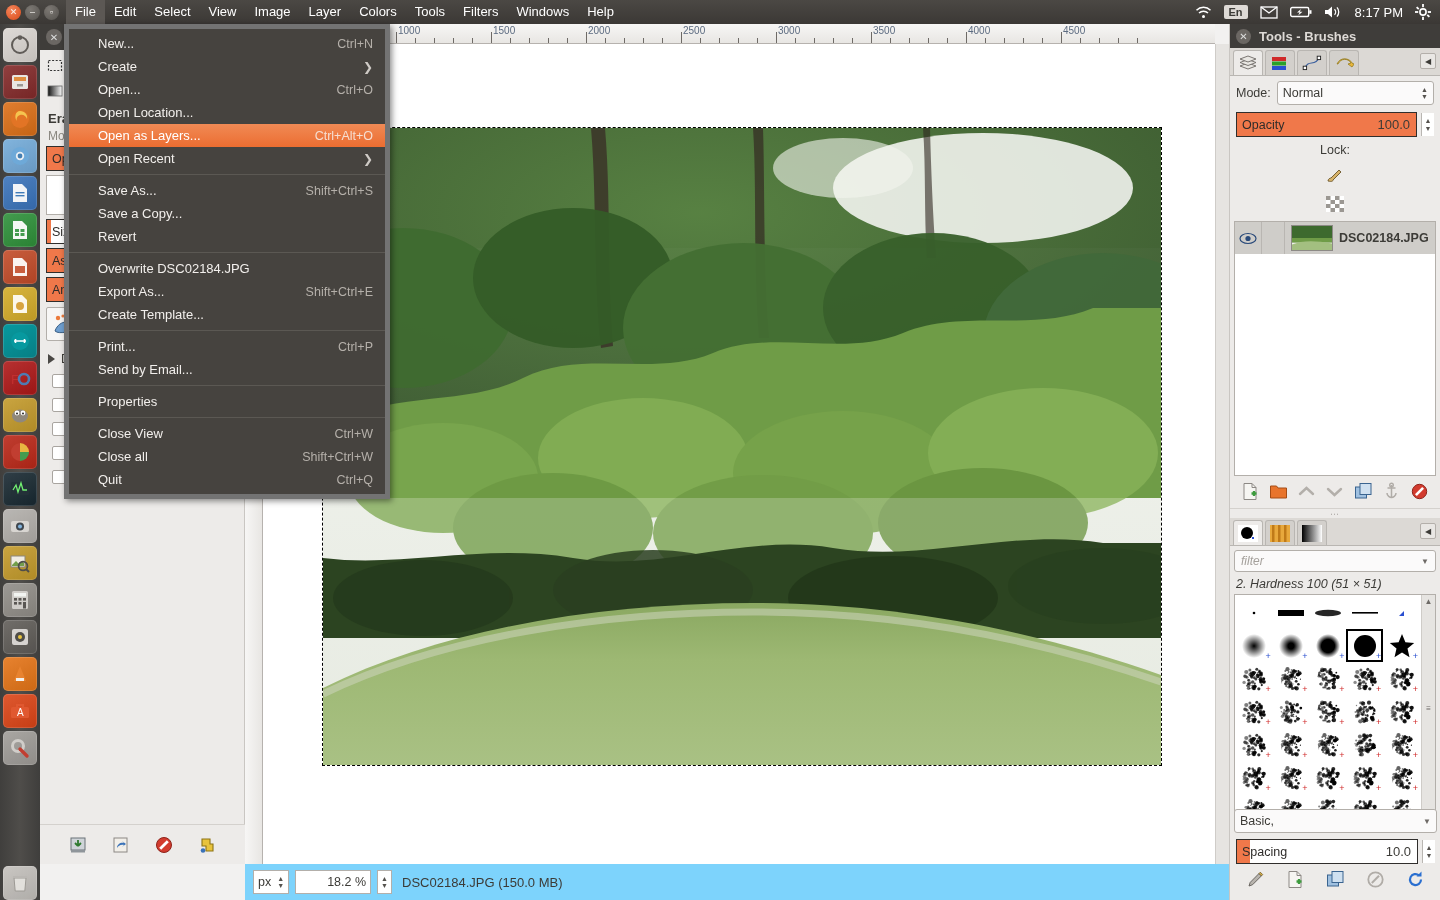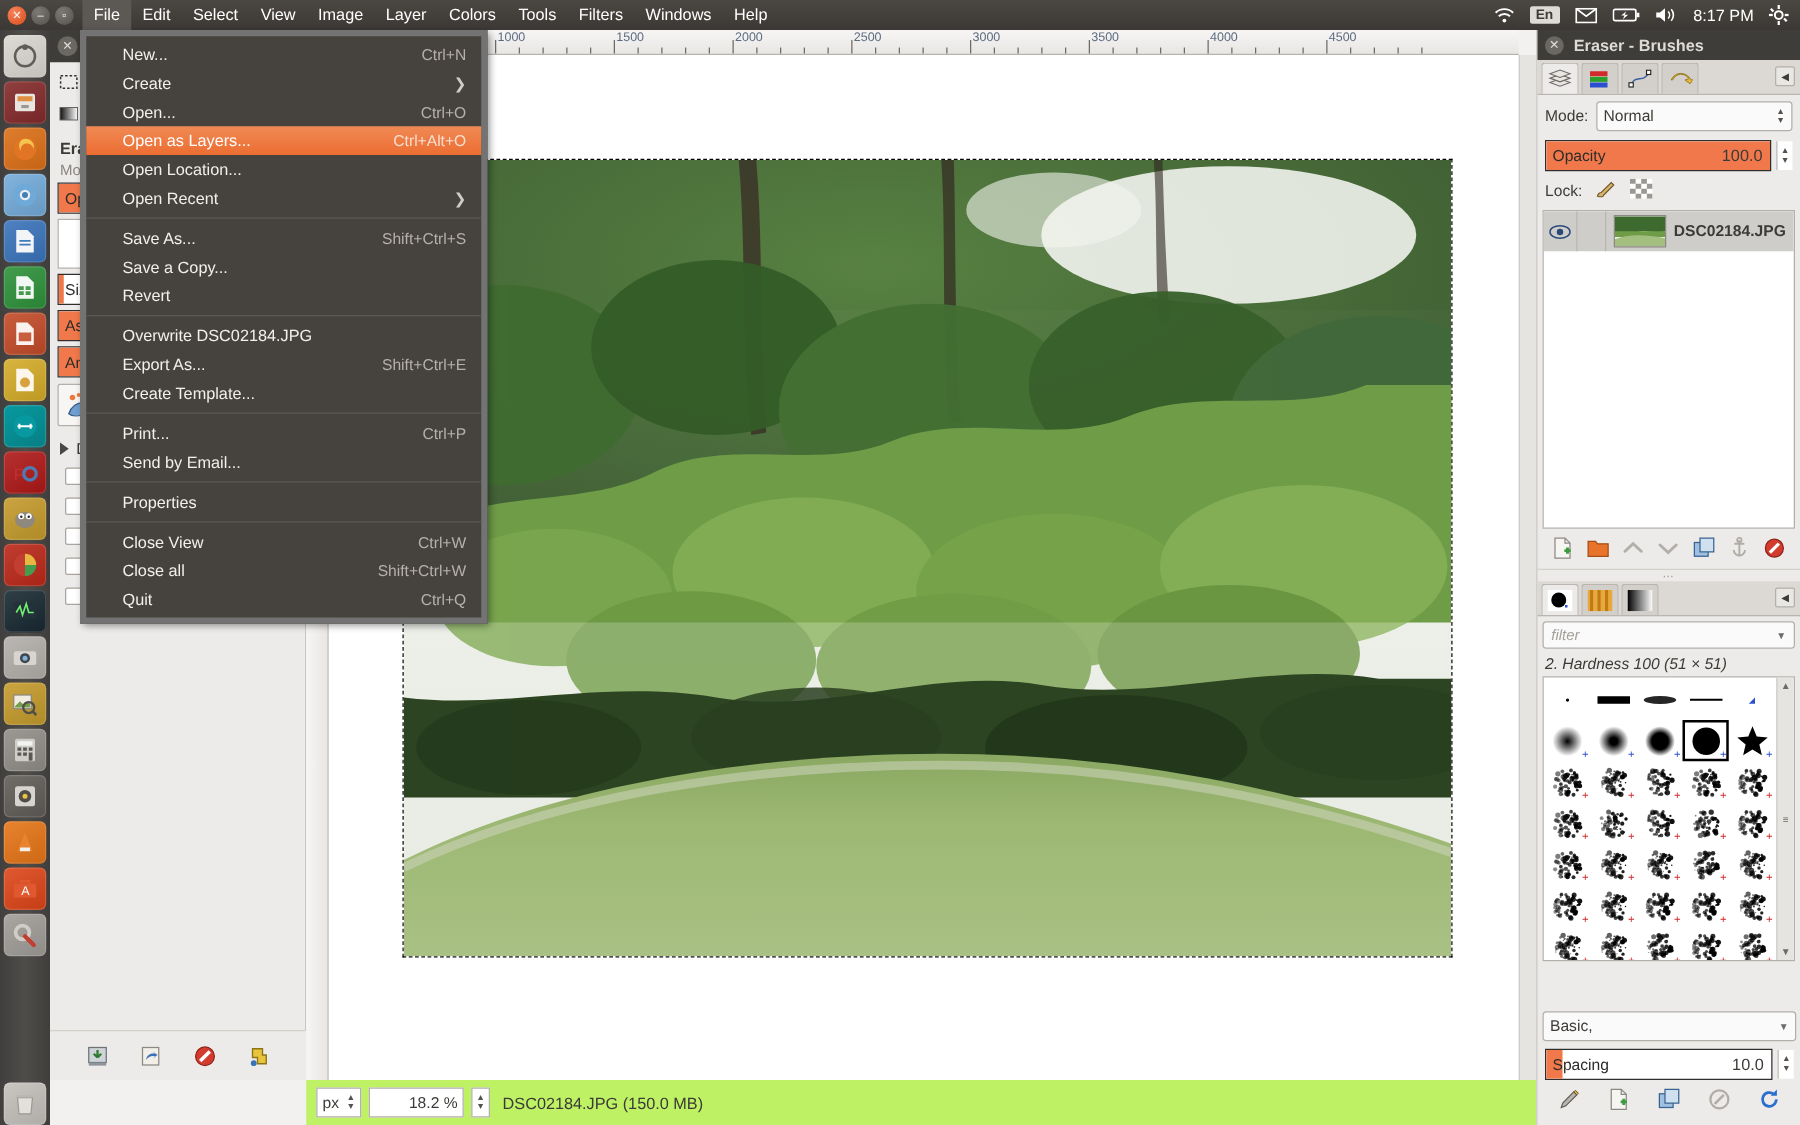--- a/index.html
+++ b/index.html
@@ -103,21 +103,21 @@
   #canvas{ position:absolute; left:60px; top:84px; width:838px; height:637px;
            outline:1px dashed #000; }
   #canvas .photo{ position:absolute; inset:0; }
   #scroll-v{ position:absolute; right:0; top:20px; width:14px; bottom:36px;
              background:#e6e4e1; border-left:1px solid #cfccc8; }
   #scroll-h{ position:absolute; left:18px; right:14px; bottom:22px; height:14px;
              background:#e6e4e1; border-top:1px solid #cfccc8; }
   .grip{ position:absolute; left:50%; transform:translateX(-50%); font-size:9px; color:#a09c98; letter-spacing:1px; }
   #statusbar{ position:absolute; left:0; bottom:0; width:984px; height:36px;
               display:flex; align-items:center; gap:6px; padding:0 8px;
-              background:#bef264; }
+              background:#7dd3fc; }
   .combo-sm{ border:1px solid #b3afaa; background:#fff; height:24px;
              display:flex; align-items:center; padding:0 4px; gap:6px; font-size:12.5px; }
   .arrows{ display:flex; flex-direction:column; gap:1px; font-size:7px; color:#55524e; line-height:6px; }
 
   
   #rightdock{ position:absolute; right:0; top:24px; width:211px; height:876px;
               background:#edebe9; border-left:1px solid #c9c6c2; }
   #rd-head{ height:24px; background:#3f3d3a; color:#cfcbc6; display:flex;
             align-items:center; gap:8px; padding:0 6px; }
   #rd-head .xc{ width:15px;height:15px;border-radius:50%;background:#6b6763;
@@ -128,21 +128,21 @@
   .dtab{ width:30px;height:25px;display:flex;align-items:center;justify-content:center;
          border:1px solid #b9b6b2;border-bottom:none;background:#d3d0cc;border-radius:3px 3px 0 0; }
   .dtab.sel{ background:#edebe9; }
   .menubtn{ position:absolute; right:4px; top:5px; width:16px;height:16px;
             border:1px solid #b3afaa; background:#e9e7e4; display:flex;
             align-items:center;justify-content:center; font-size:8px; border-radius:2px; }
   .moderow{ display:flex; align-items:center; gap:6px; padding:5px 6px; }
   .combo{ flex:1; border:1px solid #b3afaa; background:#fbfafa; height:24px;
           display:flex; align-items:center; padding:0 5px; font-size:12.5px;
           border-radius:3px; }
-  .lockrow{ display:flex; align-items:center; gap:10px; padding:4px 6px; }
+  .lockrow{ display:flex; align-items:center; gap:10px; padding:4px 6px;flex-direction:column; }
   #layerlist{ margin:2px 4px; border:1px solid #b3afaa; background:#fff; height:255px; overflow:hidden; }
   .layer-row{ display:flex; align-items:center; height:32px; background:#cfcdc9; }
   .layer-row .eye{ width:26px;display:flex;align-items:center;justify-content:center; }
   .layer-row .lnk{ width:24px; border-left:1px solid #b9b6b2; border-right:1px solid #b9b6b2; height:32px; }
   .layer-thumb{ width:42px;height:26px;margin:0 6px; border:1px solid #8d8a86; overflow:hidden; position:relative; }
   .layer-name{ font-weight:bold; font-size:12.5px; }
   .btnrow{ display:flex; align-items:center; justify-content:space-around;
            padding:4px 6px; border-bottom:1px solid #d4d1cd; }
   .handle{ text-align:center; font-size:9px; color:#a09c98; letter-spacing:1px; height:9px; }
   .filterbox{ margin:4px; border:1px solid #b3afaa; background:#fbfafa; height:22px;
@@ -794,21 +794,21 @@
         <span>▲</span>
         <span>▼</span>
       </div>
     <div style="font-size:13px;padding-left:4px;">DSC02184.JPG (150.0 MB)</div>
   </div>
 </div>
 
 <div id="rightdock">
   <div id="rd-head">
     <div class="xc">✕</div>
-    <div id="rd-title">Eraser - Brushes</div>
+    <div id="rd-title">Tools - Brushes</div>
   </div>
 
   <div class="tabstrip">
     <div class="dtab sel">
       <svg width="20" height="16" viewBox="0 0 20 16">
           <g fill="#e8e6e2" stroke="#6e6a66" stroke-width=".9">
         <path d="M2 11l8 3 8-3-8-3z"></path>
             <path d="M2 7.5l8 3 8-3-8-3z"></path>
             <path d="M2 4l8 3 8-3-8-3z"></path>
           </g>
@@ -2838,26 +2838,26 @@
       <span class="accel">Ctrl+N</span>
     </div>
     <div class="mi">
       <span>Create</span>
       <span class="sub">❯</span>
     </div>
     <div class="mi">
       <span>Open...</span>
       <span class="accel">Ctrl+O</span>
     </div>
+    <div class="mi">
+      <span>Open Location...</span>
+    </div>
     <div class="mi hl">
       <span>Open as Layers...</span>
       <span class="accel">Ctrl+Alt+O</span>
-    </div>
-    <div class="mi">
-      <span>Open Location...</span>
     </div>
     <div class="mi">
       <span>Open Recent</span>
       <span class="sub">❯</span>
     </div>
     <div class="msep"></div>
     <div class="mi">
       <span>Save As...</span>
       <span class="accel">Shift+Ctrl+S</span>
     </div>

